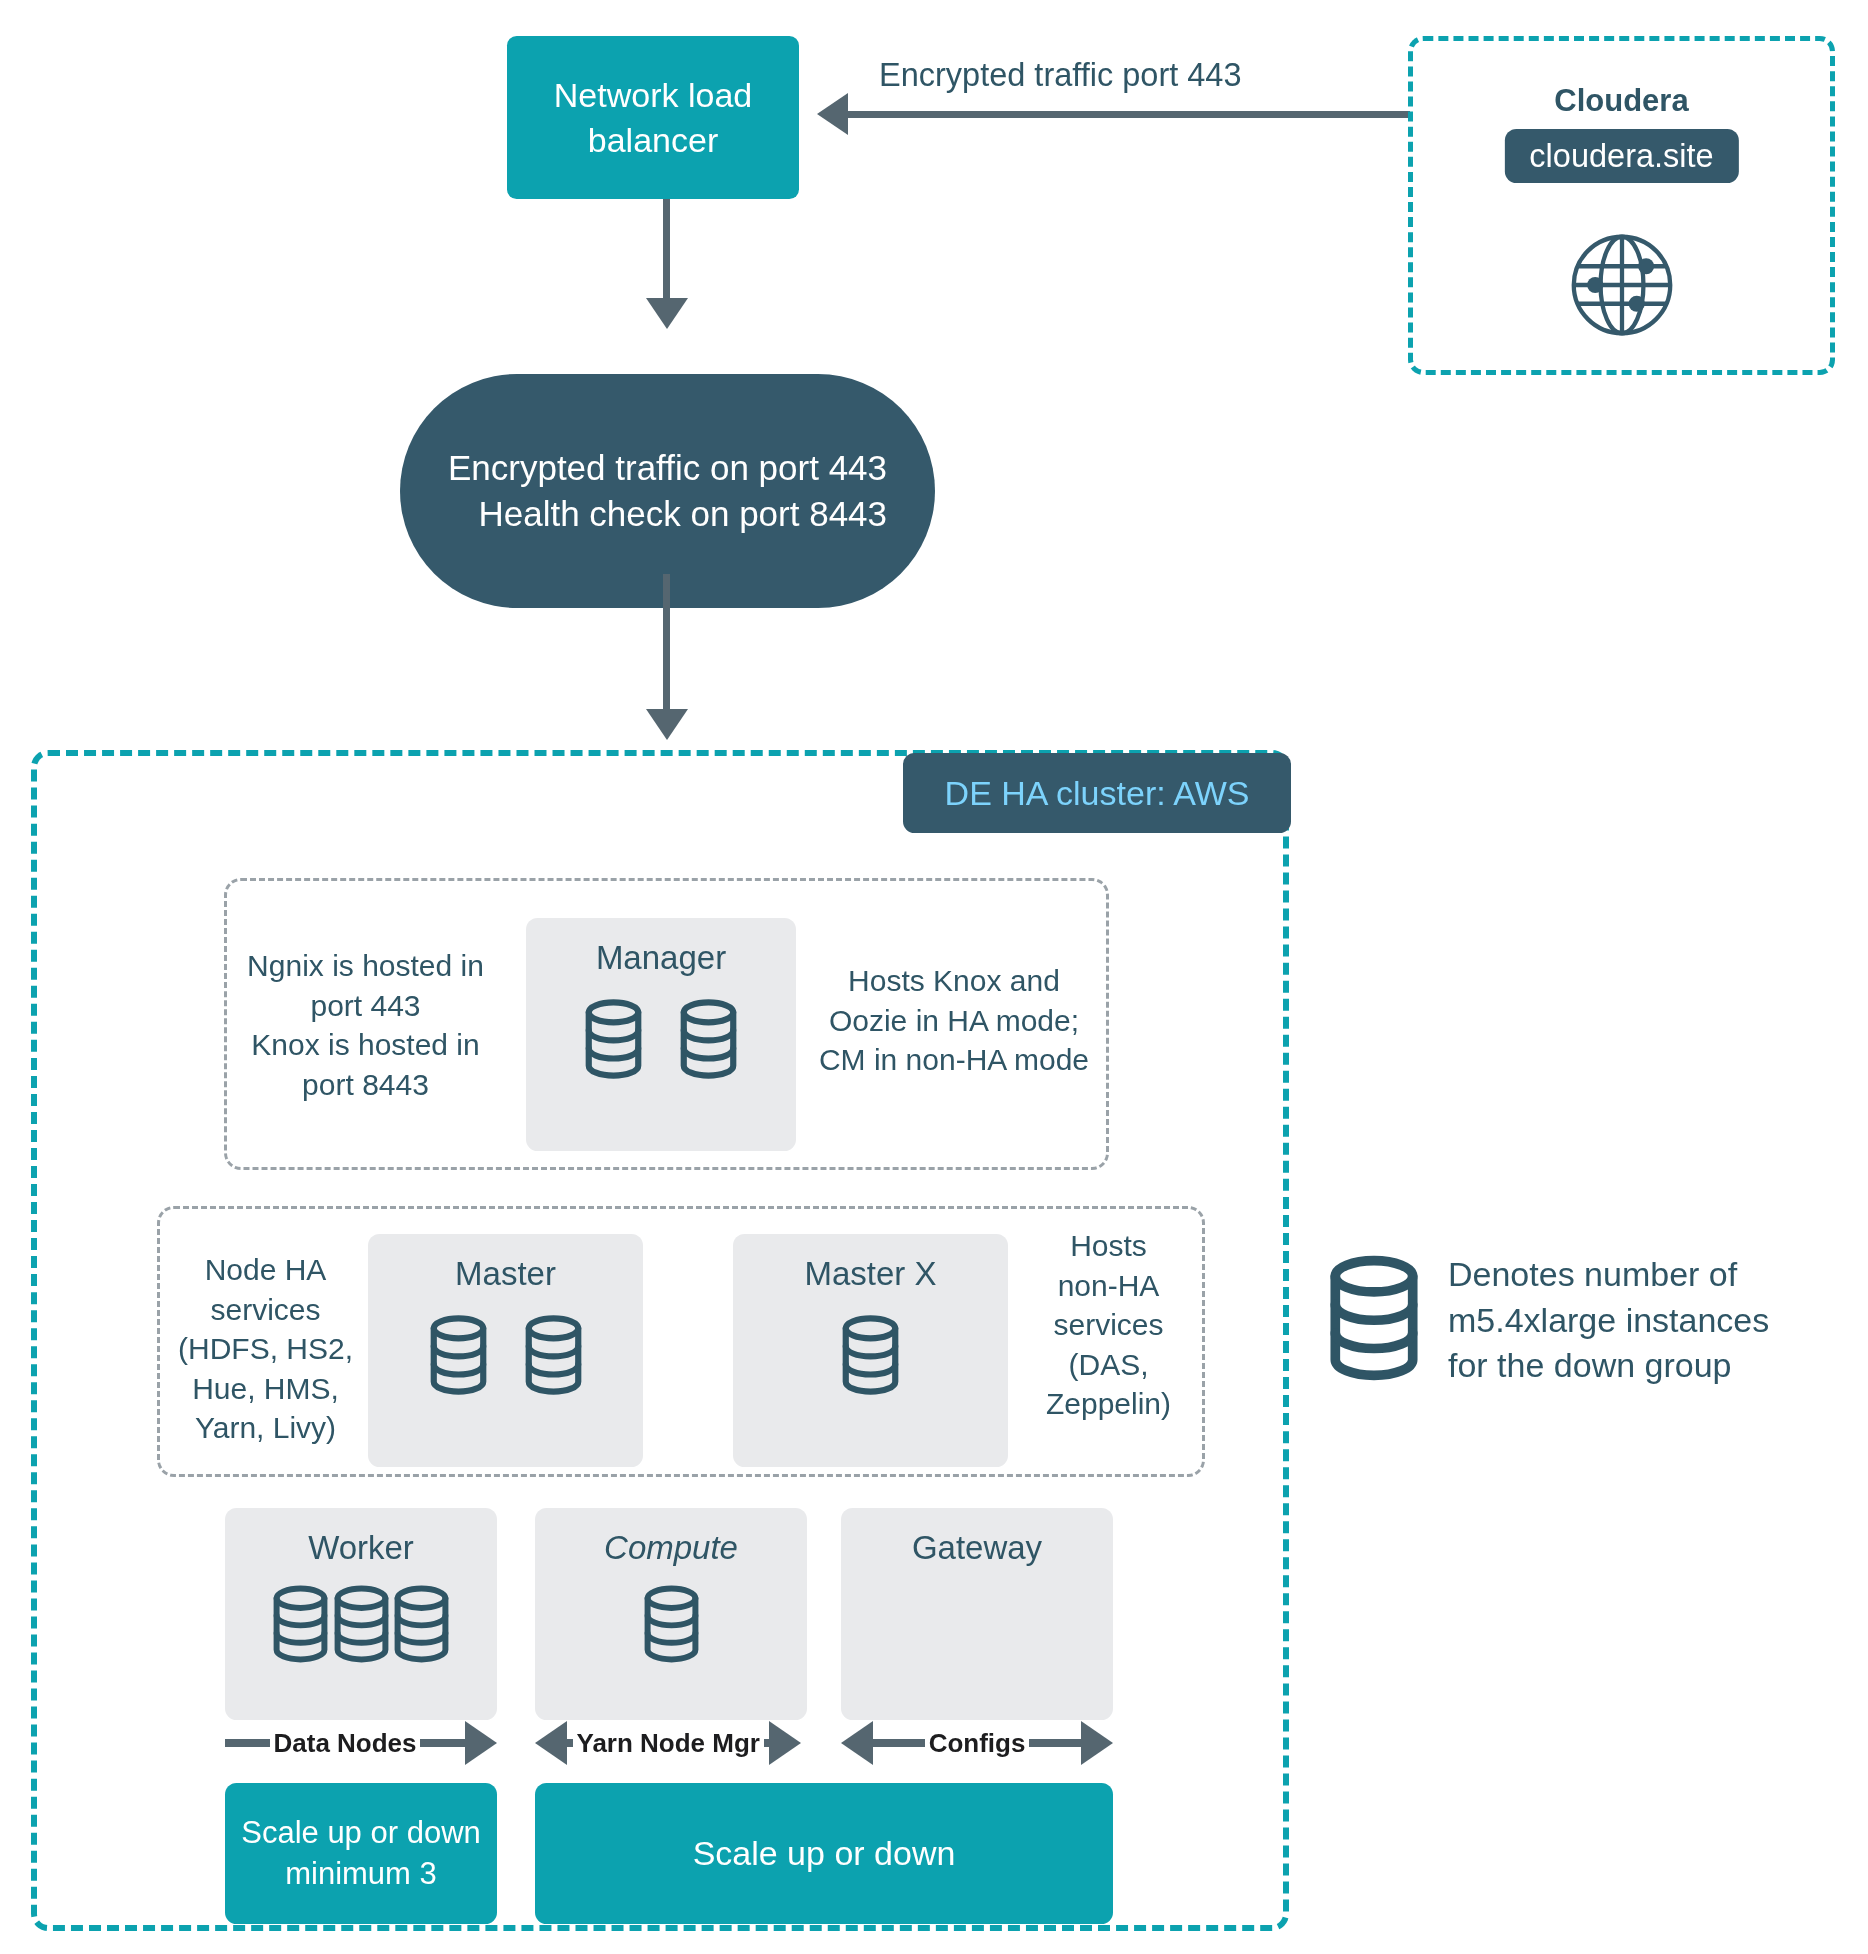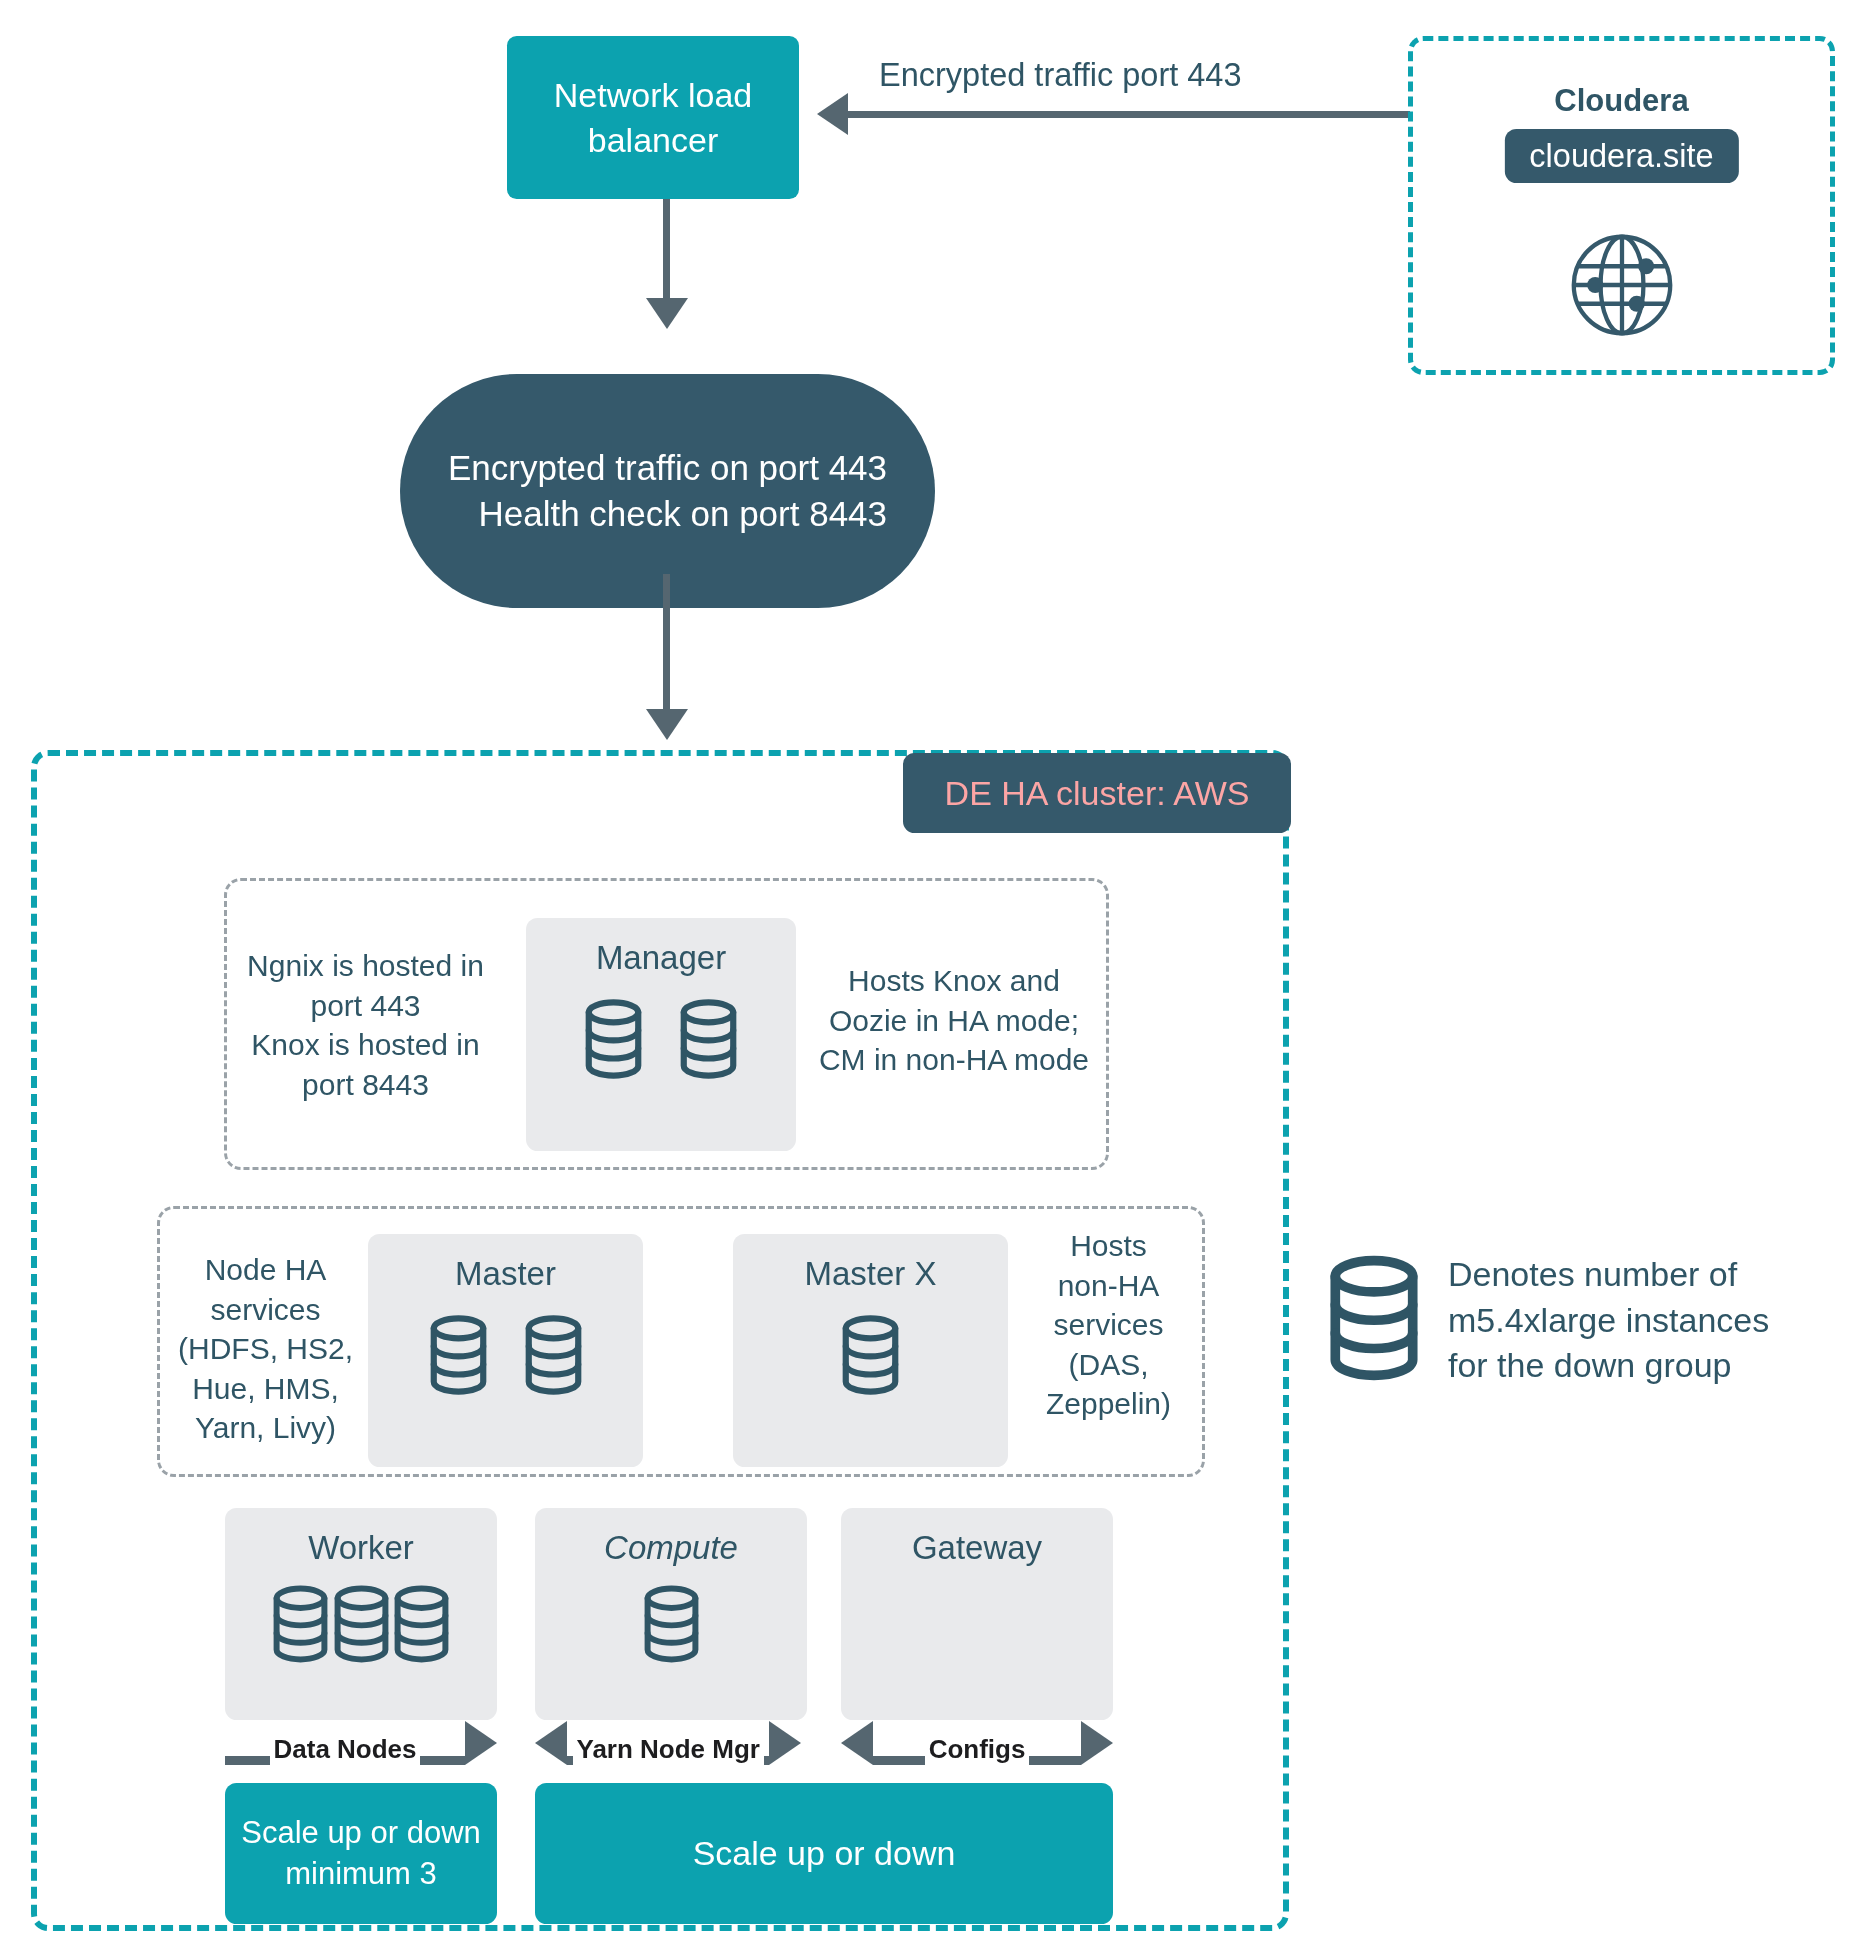--- a/index.html
+++ b/index.html
@@ -110,21 +110,21 @@
     left: 31px; top: 750px; width: 1258px; height: 1181px;
     border: 6.7px dashed #0ca2af;
     border-radius: 17px;
     box-sizing: border-box;
   }
   .cluster-label {
     left: 903px; top: 753px;
     width: 388px; height: 80px;
     background: #35596b;
     border-radius: 11.5px;
-    color: #fca5a5;
+    color: #7dd3fc;
     font-size: 34px;
     display: flex; align-items: center; justify-content: center;
     text-align: center;
   }
 
   
   .group-dashed {
     border: 3.8px dashed #9aa2a8;
     border-radius: 17px;
     box-sizing: border-box;
@@ -187,21 +187,21 @@
     border-right: 32.5px solid #556670;
     flex: none;
   }
   .arrow-head-right {
     width: 0; height: 0;
     border-top: 22px solid transparent;
     border-bottom: 22px solid transparent;
     border-left: 32.5px solid #556670;
     flex: none;
   }
-  .arrow-flex { display: flex; align-items: flex-end; }
+  .arrow-flex { display: flex; align-items: center; }
 
   .arrow-worker  { left: 225px; top: 1721px; width: 272px; }
   .arrow-compute { left: 535px; top: 1721px; width: 272px; }
   .arrow-gateway { left: 841px; top: 1721px; width: 272px; }
 
   
   .scale-box {
     background: #0ca2af;
     border-radius: 11.5px;
     color: #ffffff;

